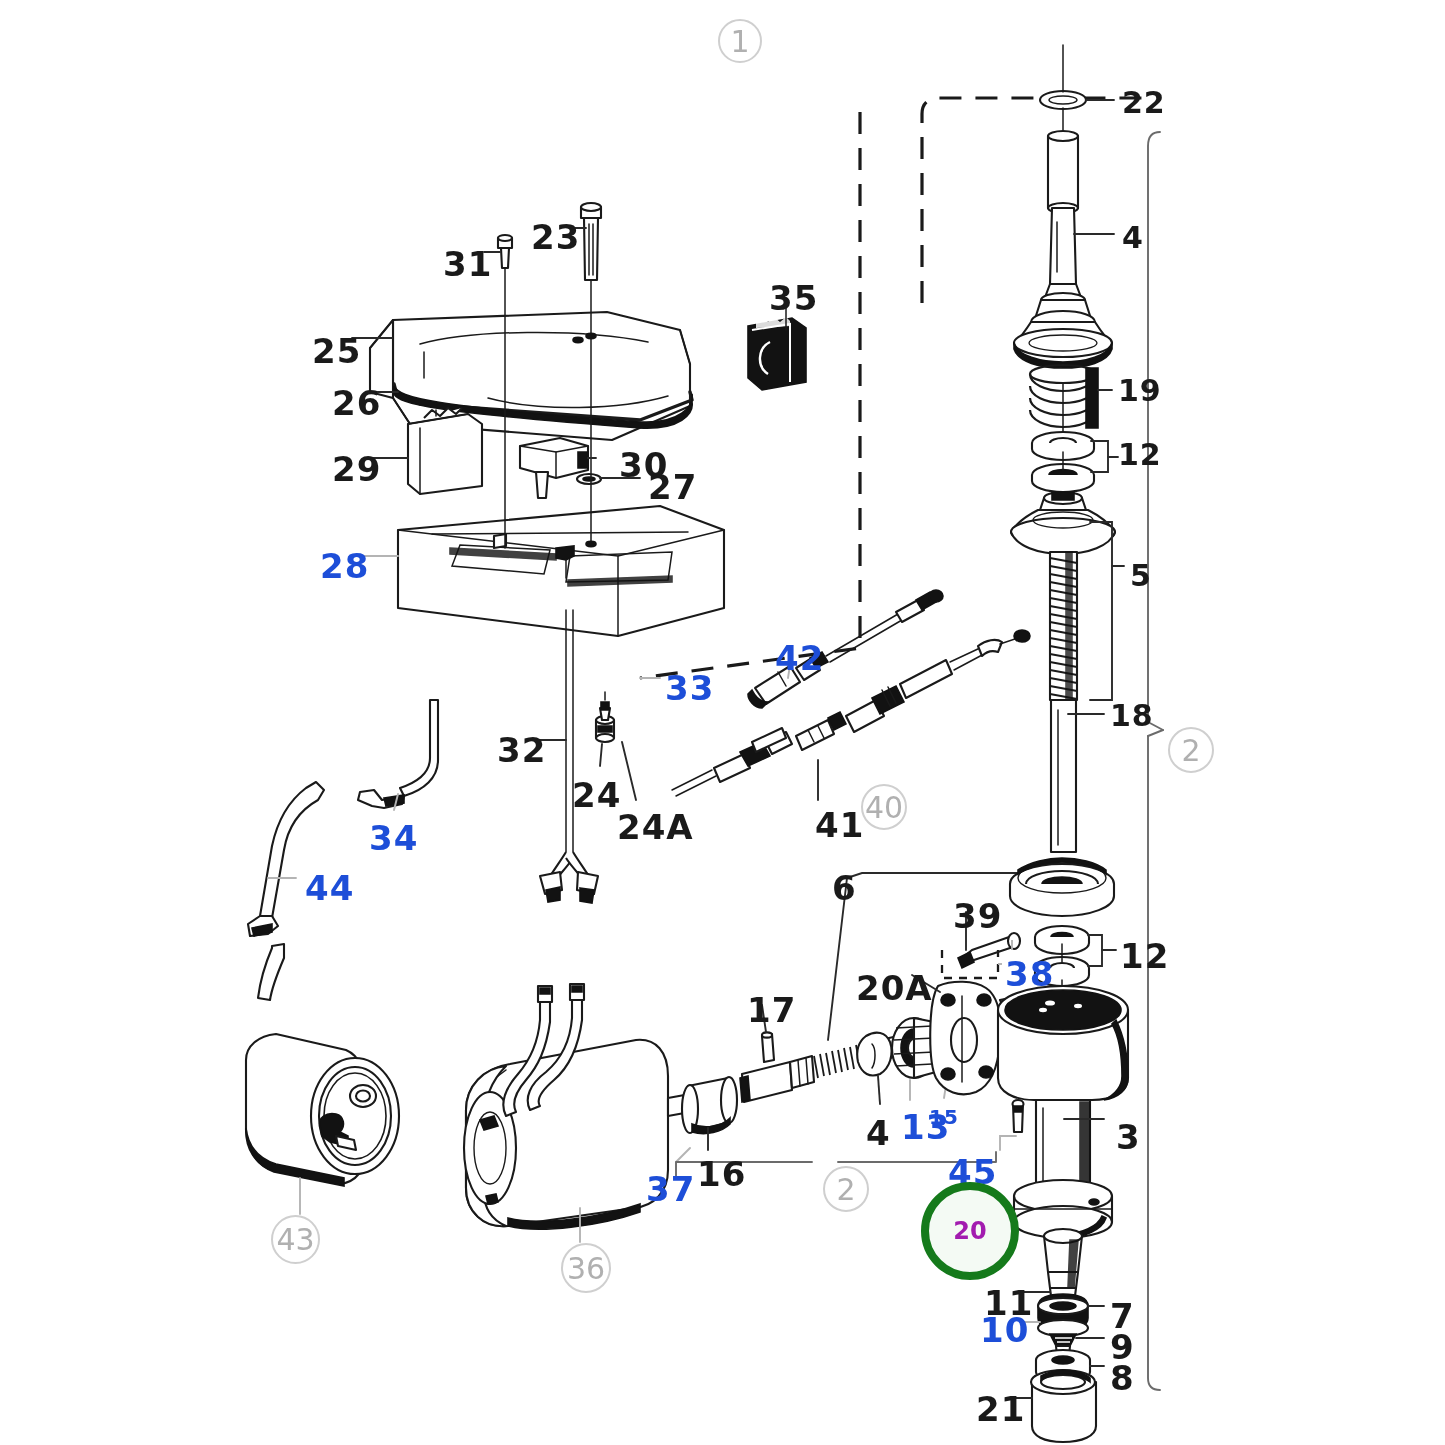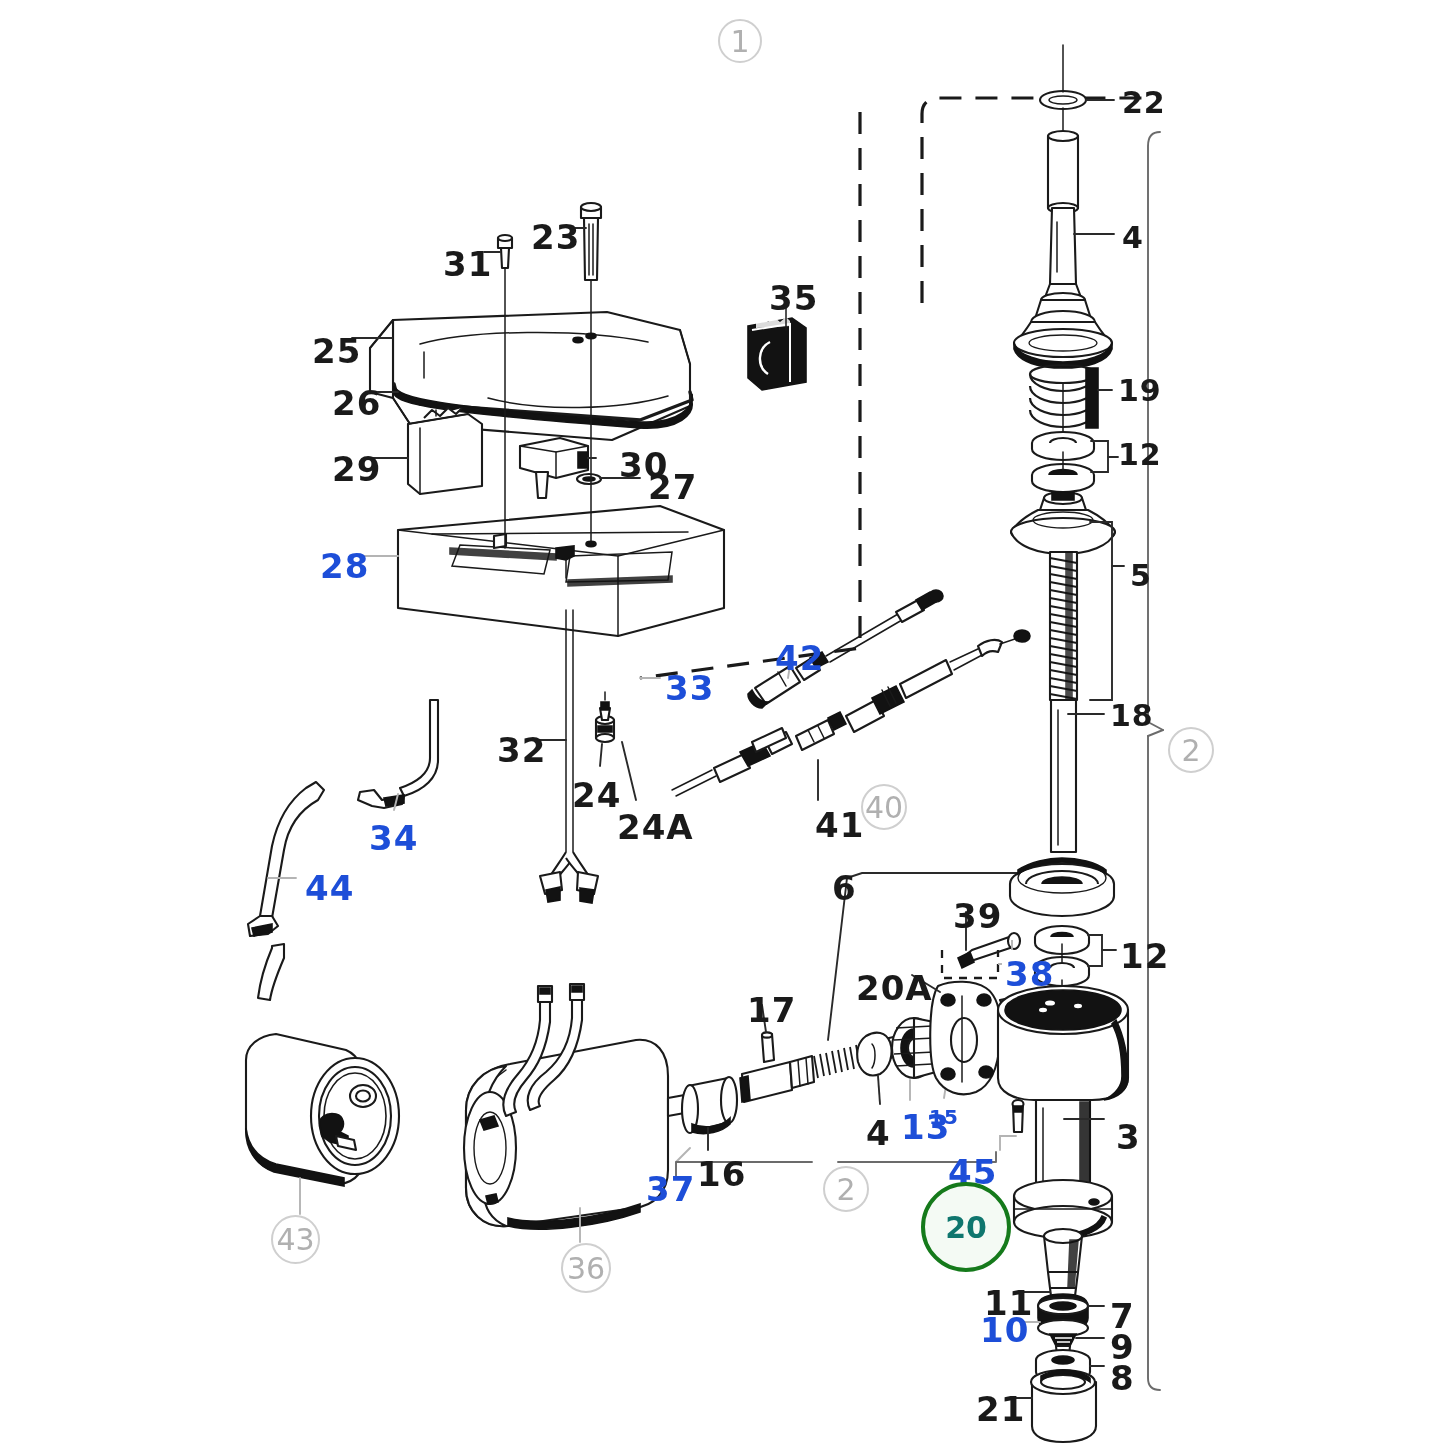--- a/index.html
+++ b/index.html
@@ -29,25 +29,25 @@
     border-radius:50%;
     display:flex;align-items:center;justify-content:center;
     font-family:"DejaVu Sans", sans-serif;
     font-size:30px;
     color:#b0b0b0;
     border:2px solid #cfcfcf;
     background:#ffffff;
     user-select:none;
   }
   .callout.hl{
-    border:4px solid #0f766e;
-    color:#0f766e;
+    border:8px solid #0f766e;
+    color:#a21caf;
     font-weight:700;
     background:#f4faf4;
-    font-size:30px;
+    font-size:24px;
   }
 </style>
 </head>
 <body>
 
 <div id="diagram-root">
 
 <svg id="parts-svg" viewBox="0 0 1445 1445">
   <defs>
     <style>

